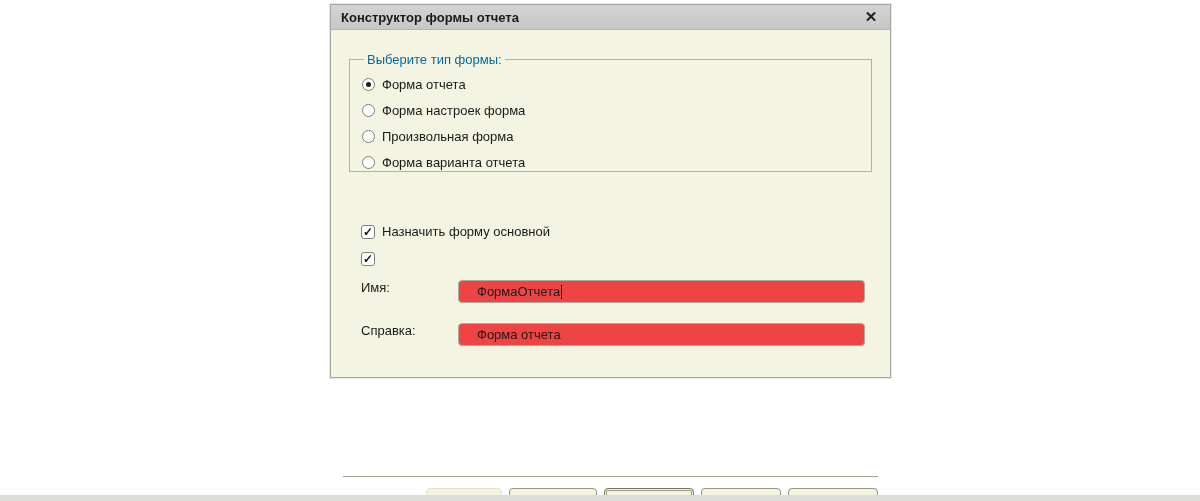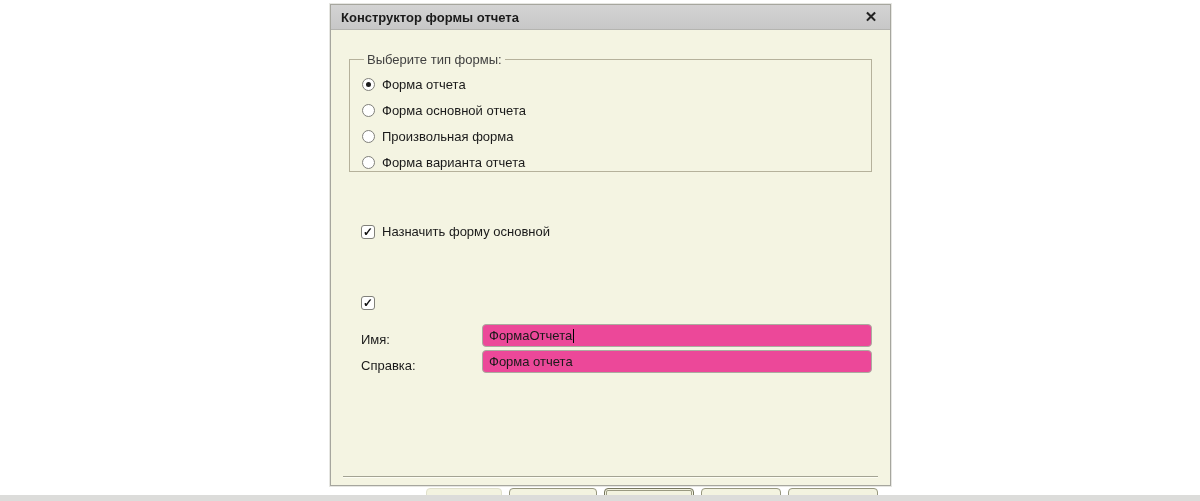--- a/index.html
+++ b/index.html
@@ -10,21 +10,21 @@
     color: #1a1a1a;
     background: #ffffff;
     position: relative;
     overflow: hidden;
   }
   .bottom-strip {
     position: absolute; left: 0; bottom: 0; width: 100%; height: 6px;
     background: #dcdcda;
   }
   .dialog {
-    position: absolute; left: 330px; top: 4px; width: 561px; height: 482px;
+    position: absolute; left: 330px; top: 4px; width: 561px; height: 374px;
     background: #f4f4e2;
     border: 1px solid #a6a69e;
     box-shadow: 0 0 0 1px #e6e6e2;
   }
   .titlebar {
     height: 25px;
     background: linear-gradient(#d3d3d3, #c7c7c7);
     border-bottom: 1px solid #b4b4b0;
     display: flex; align-items: center;
     padding: 0 10px;
@@ -37,50 +37,50 @@
   .close-icon::before { content: "✕"; }
 
   .content { position: relative; height: 464px; padding: 0 18px; }
 
   .groupbox {
     margin-top: 22px; height: 120px;
     border: 1px solid #b5b19b;
     padding: 4px 10px 0 12px;
   }
   .groupbox legend {
-    color: #404040; padding: 0 3px; margin-left: 2px;
+    color: #0369a1; padding: 0 3px; margin-left: 2px;
   }
   .radio-row { display: flex; align-items: center; height: 26px; }
   .radio {
     width: 13px; height: 13px; border-radius: 50%;
     background: #ffffff; border: 1px solid #80807a;
     margin-right: 7px; position: relative; flex: 0 0 auto;
   }
   .radio.on::after {
     content: ""; position: absolute; left: 3px; top: 3px;
     width: 5px; height: 5px; border-radius: 50%; background: #1d1d1d;
   }
 
   .checks { margin-top: 46px; padding-left: 12px; }
-  .check-row { display: flex; align-items: center; height: 27px; margin-top: 44px; }
+  .check-row { display: flex; align-items: center; height: 27px; }
   .checkbox {
     width: 14px; height: 14px; border-radius: 3px;
     background: #ffffff; border: 1px solid #80807a;
     margin-right: 7px; position: relative; flex: 0 0 auto;
     font-size: 12px; line-height: 12px; text-align: center; font-weight: bold;
   }
   .checkbox.on::after { content: "✓"; position: absolute; left: 1px; top: 0; color: #111; }
 
   .fields { margin-top: 8px; }
-  .field-row { display: flex; align-items: flex-end; height: 23px; margin-bottom: 3px; gap: 24px; }
+  .field-row { display: flex; align-items: flex-start; height: 23px; margin-bottom: 20px; }
   .field-label { width: 109px; padding-left: 12px; flex: 0 0 auto; }
   .textbox {
     width: 407px; height: 23px;
-    background: #ec4899; border: 1px solid #abab9f; border-radius: 4px;
-    padding: 0 6px; display: flex; align-items: center; overflow: hidden;
+    background: #ef4444; border: 1px solid #abab9f; border-radius: 4px;
+    padding: 0 18px; display: flex; align-items: center; overflow: hidden;
     white-space: nowrap;
   }
   .caret { display: inline-block; width: 1px; height: 14px; background: #000; margin-left: 1px; }
 
   .footer { position: absolute; left: 12px; right: 12px; bottom: 3px; }
   .sep { height: 2px; border: none; border-top: 1px solid #a3a393; border-bottom: 1px solid #fdfdf3; margin-bottom: 10px; }
   .buttons { display: flex; justify-content: flex-end; gap: 7px; }
   .btn {
     height: 25px; background: #f3f3e0;
     border: 1px solid #97977f; border-radius: 4px;
@@ -112,21 +112,21 @@
 
     <fieldset class="groupbox">
       <legend>Выберите тип формы:</legend>
 
       <div class="radio-row">
         <span class="radio on"></span>
         <span>Форма отчета</span>
       </div>
       <div class="radio-row">
         <span class="radio"></span>
-        <span>Форма основной отчета</span>
+        <span>Форма настроек форма</span>
       </div>
       <div class="radio-row">
         <span class="radio"></span>
         <span>Произвольная форма</span>
       </div>
       <div class="radio-row">
         <span class="radio"></span>
         <span>Форма варианта отчета</span>
       </div>
     </fieldset>

